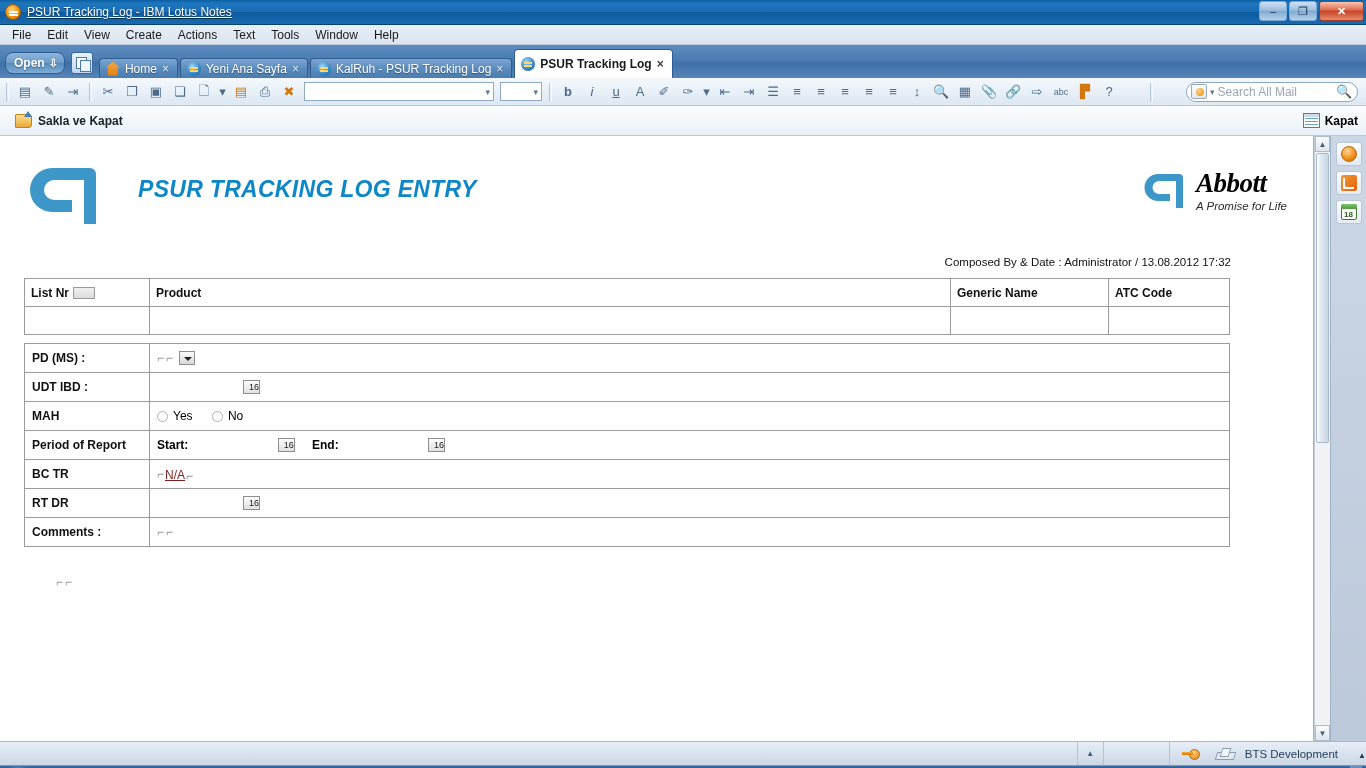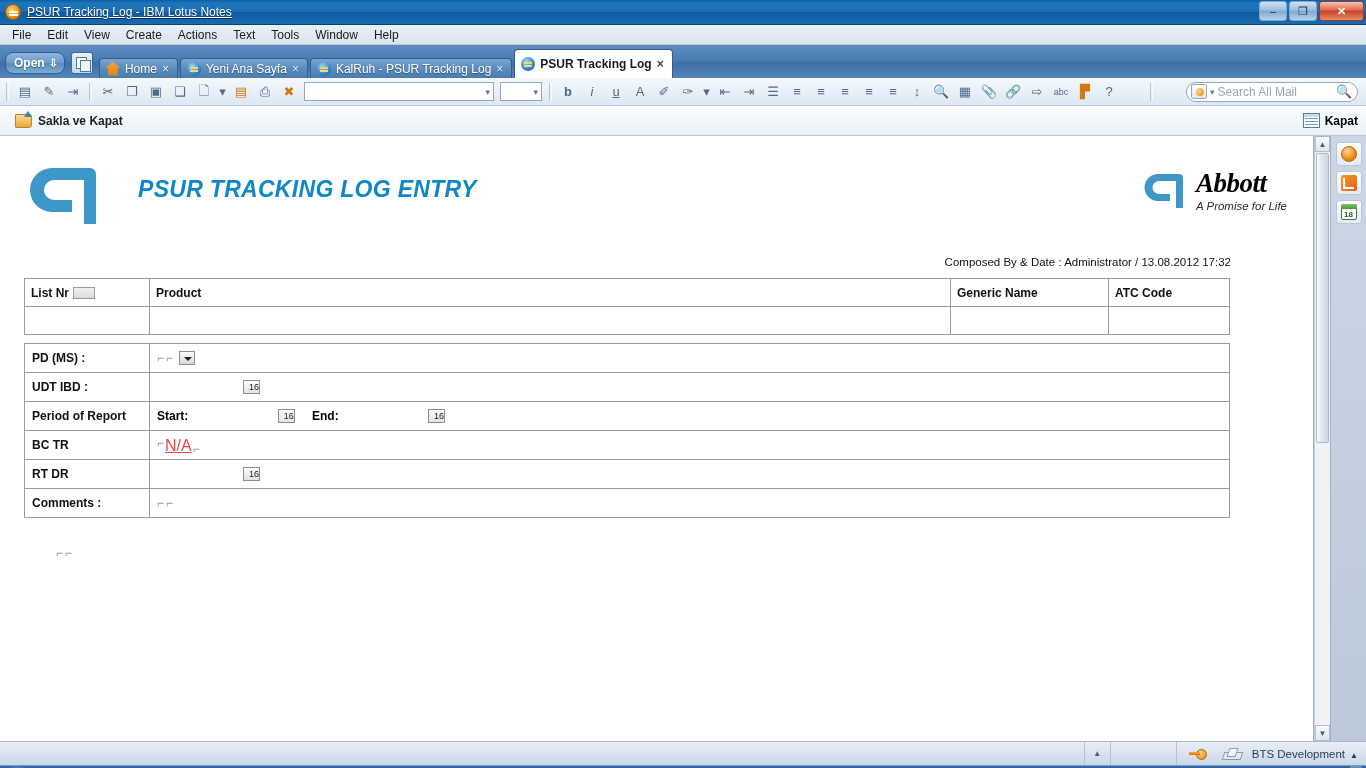--- a/index.html
+++ b/index.html
@@ -229,21 +229,21 @@
   
   .fldbox {
     display: inline-block; width: 22px; height: 12px; vertical-align: middle;
     background: linear-gradient(to bottom,#f0f0f0,#dcdcdc);
     border: 1px solid #9a9a9a; margin-left: 4px;
   }
   .rtbrackets { display: inline-flex; align-items: center; color: #8a8a8a; }
   .brk-l, .brk-r { font-size: 12px; line-height: 1; color: #9a9a9a; }
   .brk-l { align-self: flex-start; }
   .brk-r { align-self: flex-end; }
-  .rt-val { padding: 0 1px; color: #ef4444; font-size: 16px; text-decoration: underline; }
+  .rt-val { padding: 0 1px; color: #7f1d1d; font-size: 12px; text-decoration: underline; }
   .ddbtn {
     display: inline-block; width: 16px; height: 14px; vertical-align: middle;
     background: linear-gradient(to bottom,#fbfbfb,#d8d8d8);
     border: 1px solid #8e8e8e; position: relative; margin-left: 3px;
   }
   .ddbtn::after {
     content:""; position:absolute; left:4px; top:5px;
     border-left: 4px solid transparent; border-right: 4px solid transparent;
     border-top: 4px solid #222;
   }
@@ -345,21 +345,21 @@
     width: 17px; height: 12px; position: relative;
   }
   .loc-ico::before {
     content:""; position:absolute; left:0; bottom:0; width:17px; height:6px;
     background:#e3eaf2; border:1px solid #8b9cae; transform: skewX(-18deg);
   }
   .loc-ico::after {
     content:""; position:absolute; left:5px; top:0; width:7px; height:7px;
     border:1px solid #8b9cae; background:#f4f8fb; transform: skewX(-18deg);
   }
-  .st-loc { padding-right: 8px; display: flex; align-items: flex-end; gap: 5px; }
+  .st-loc { display: flex; align-items: flex-end; gap: 20px; }
 
   
   .taskbar {
     height: 33px; width: 100%;
     background: linear-gradient(to bottom,#3d6ea8 0%,#1f4f87 12%,#123d70 55%,#21558d 100%);
     display: flex; align-items: center; position: relative;
     border-top: 1px solid #6b9cd0;
   }
   .startorb {
     width: 29px; height: 29px; margin-left: 3px; border-radius: 50%;
@@ -576,20 +576,27 @@
           </td>
         </tr>
 
         <tr>
           <td class="lbl">UDT IBD :</td>
           <td>
             <span class="date-gap"></span><span class="calbtn">16</span>
           </td>
         </tr>
 
+        <tr>
+          <td class="lbl">MAH</td>
+          <td>
+            <span class="radio"></span><span class="radlbl">Yes</span>
+            <span class="radio"></span><span class="radlbl">No</span>
+          </td>
+        </tr>
 
         <tr>
           <td class="lbl">Period of Report</td>
           <td>
             <span style="font-weight:bold">Start:</span>
             <span class="date-gap"></span><span class="calbtn">16</span>
             <span style="font-weight:bold;margin-left:14px">End:</span>
             <span class="date-gap"></span><span class="calbtn">16</span>
           </td>
         </tr>

